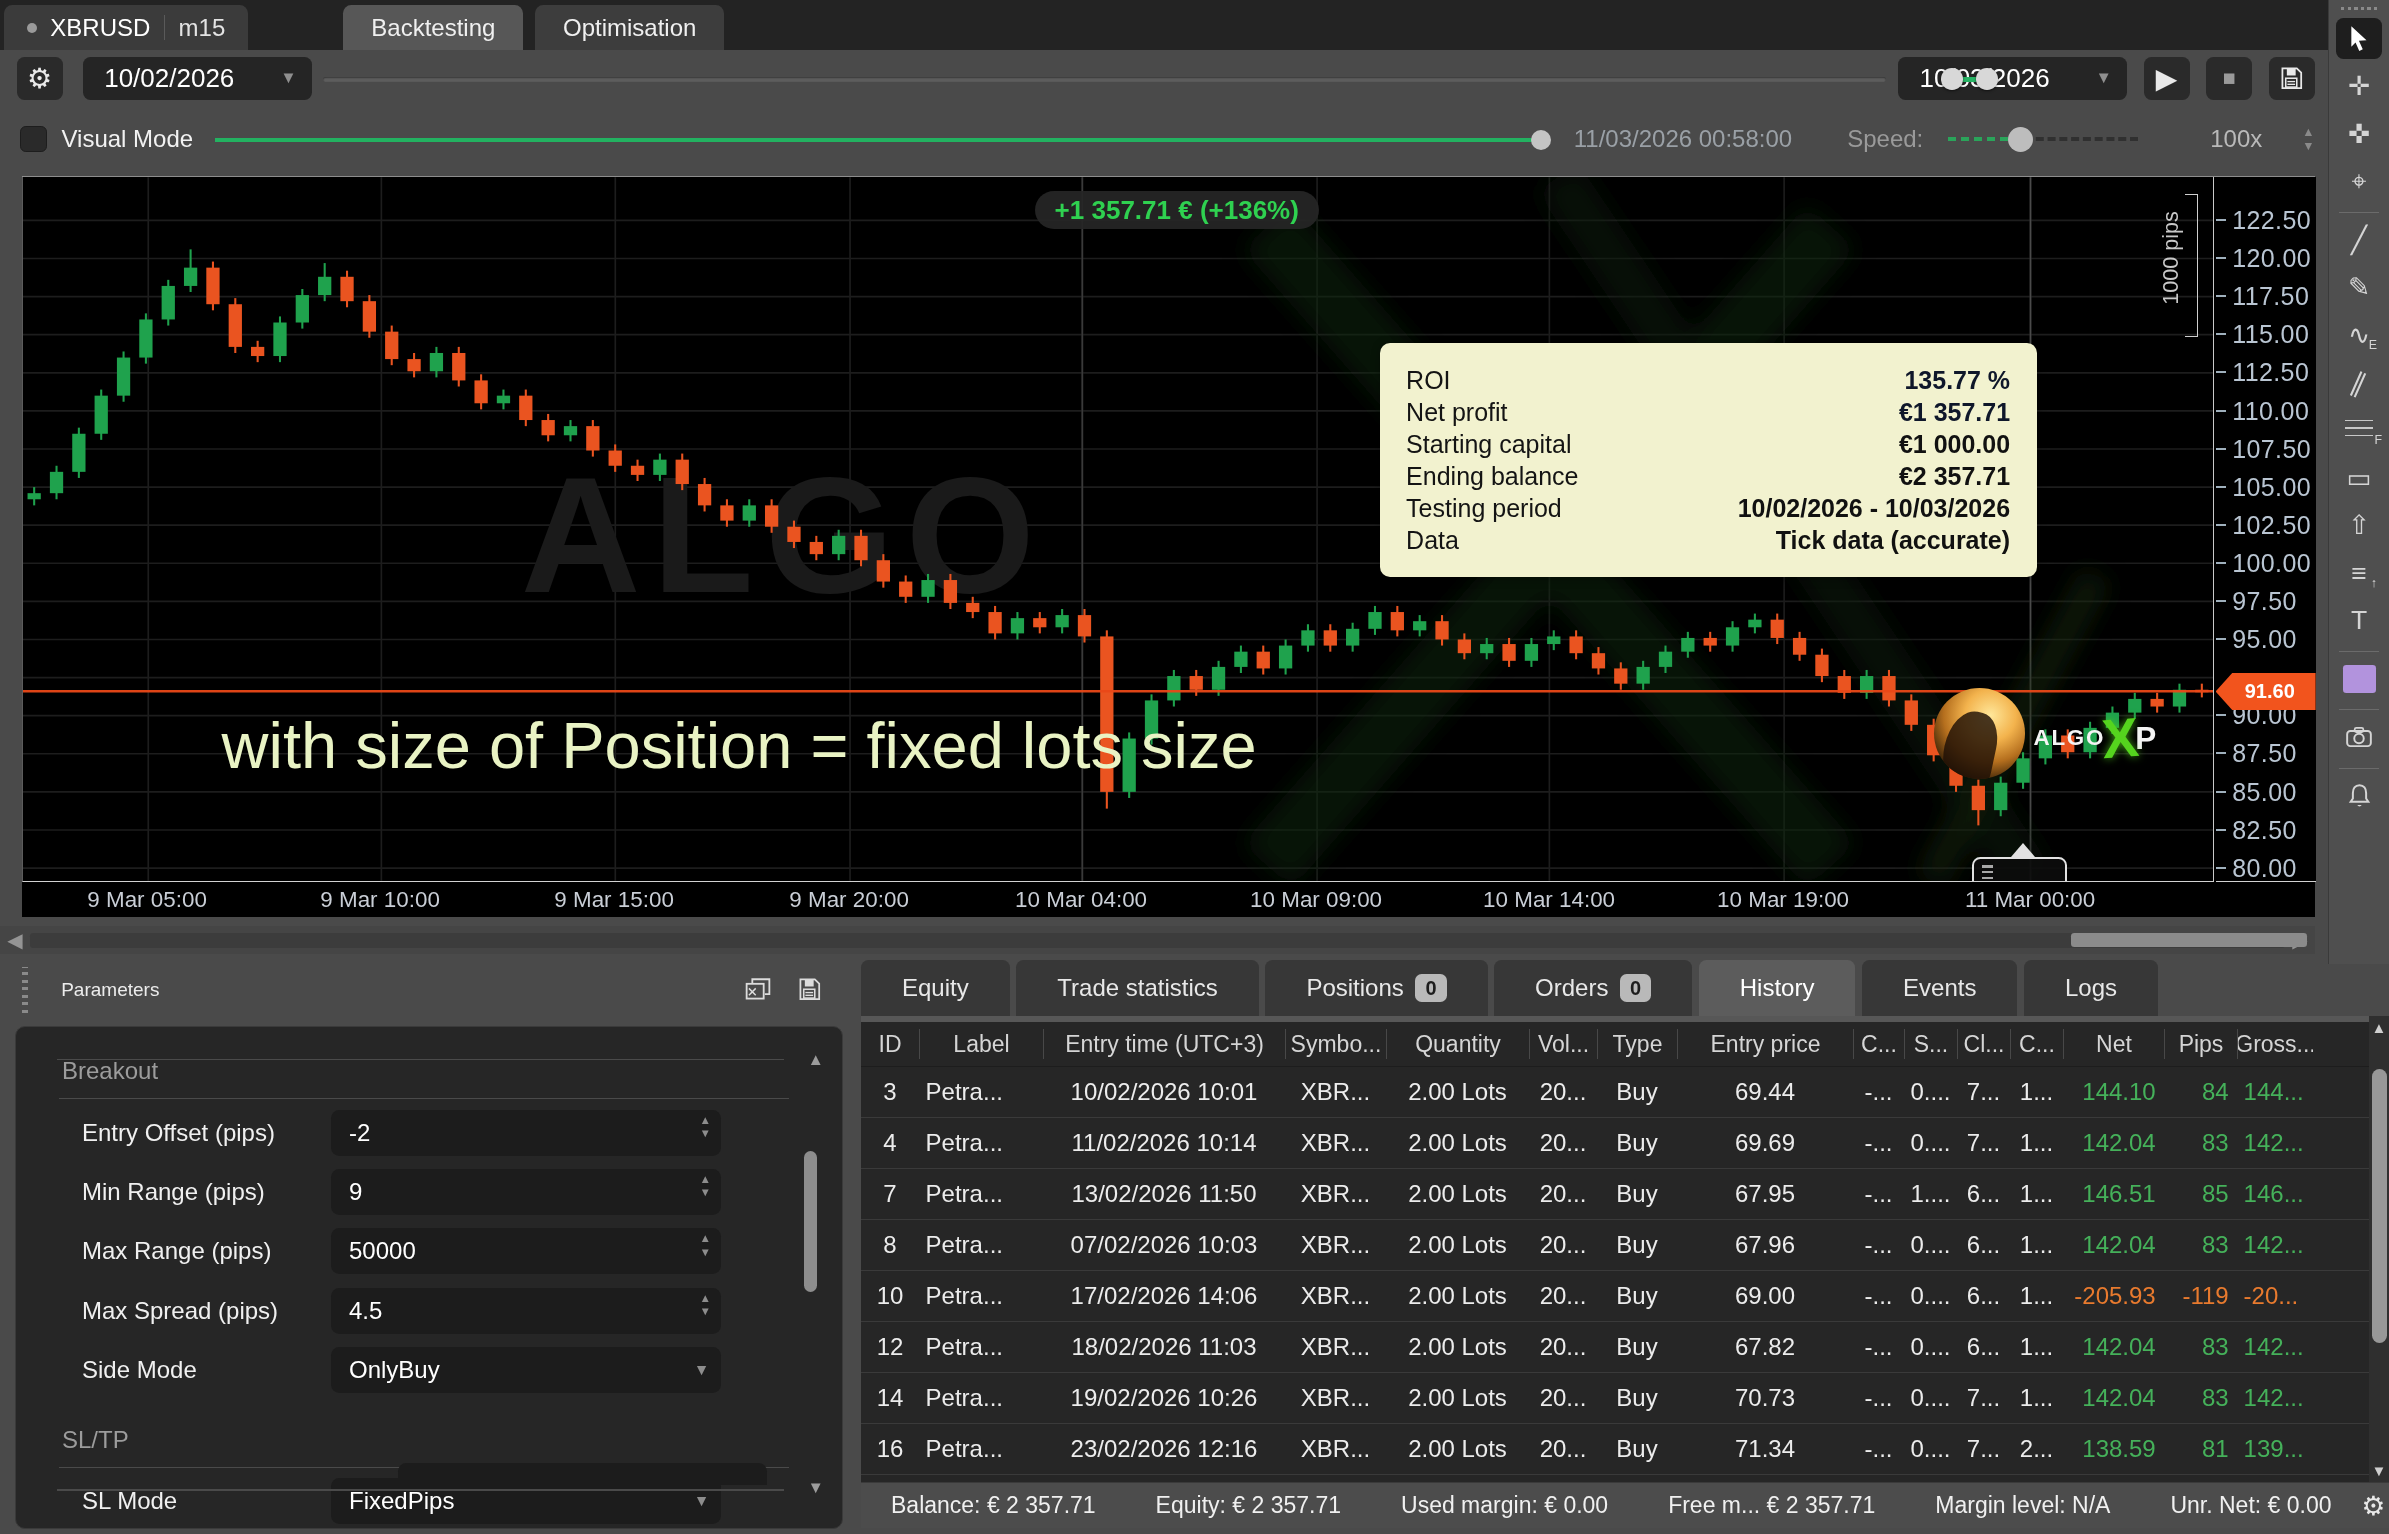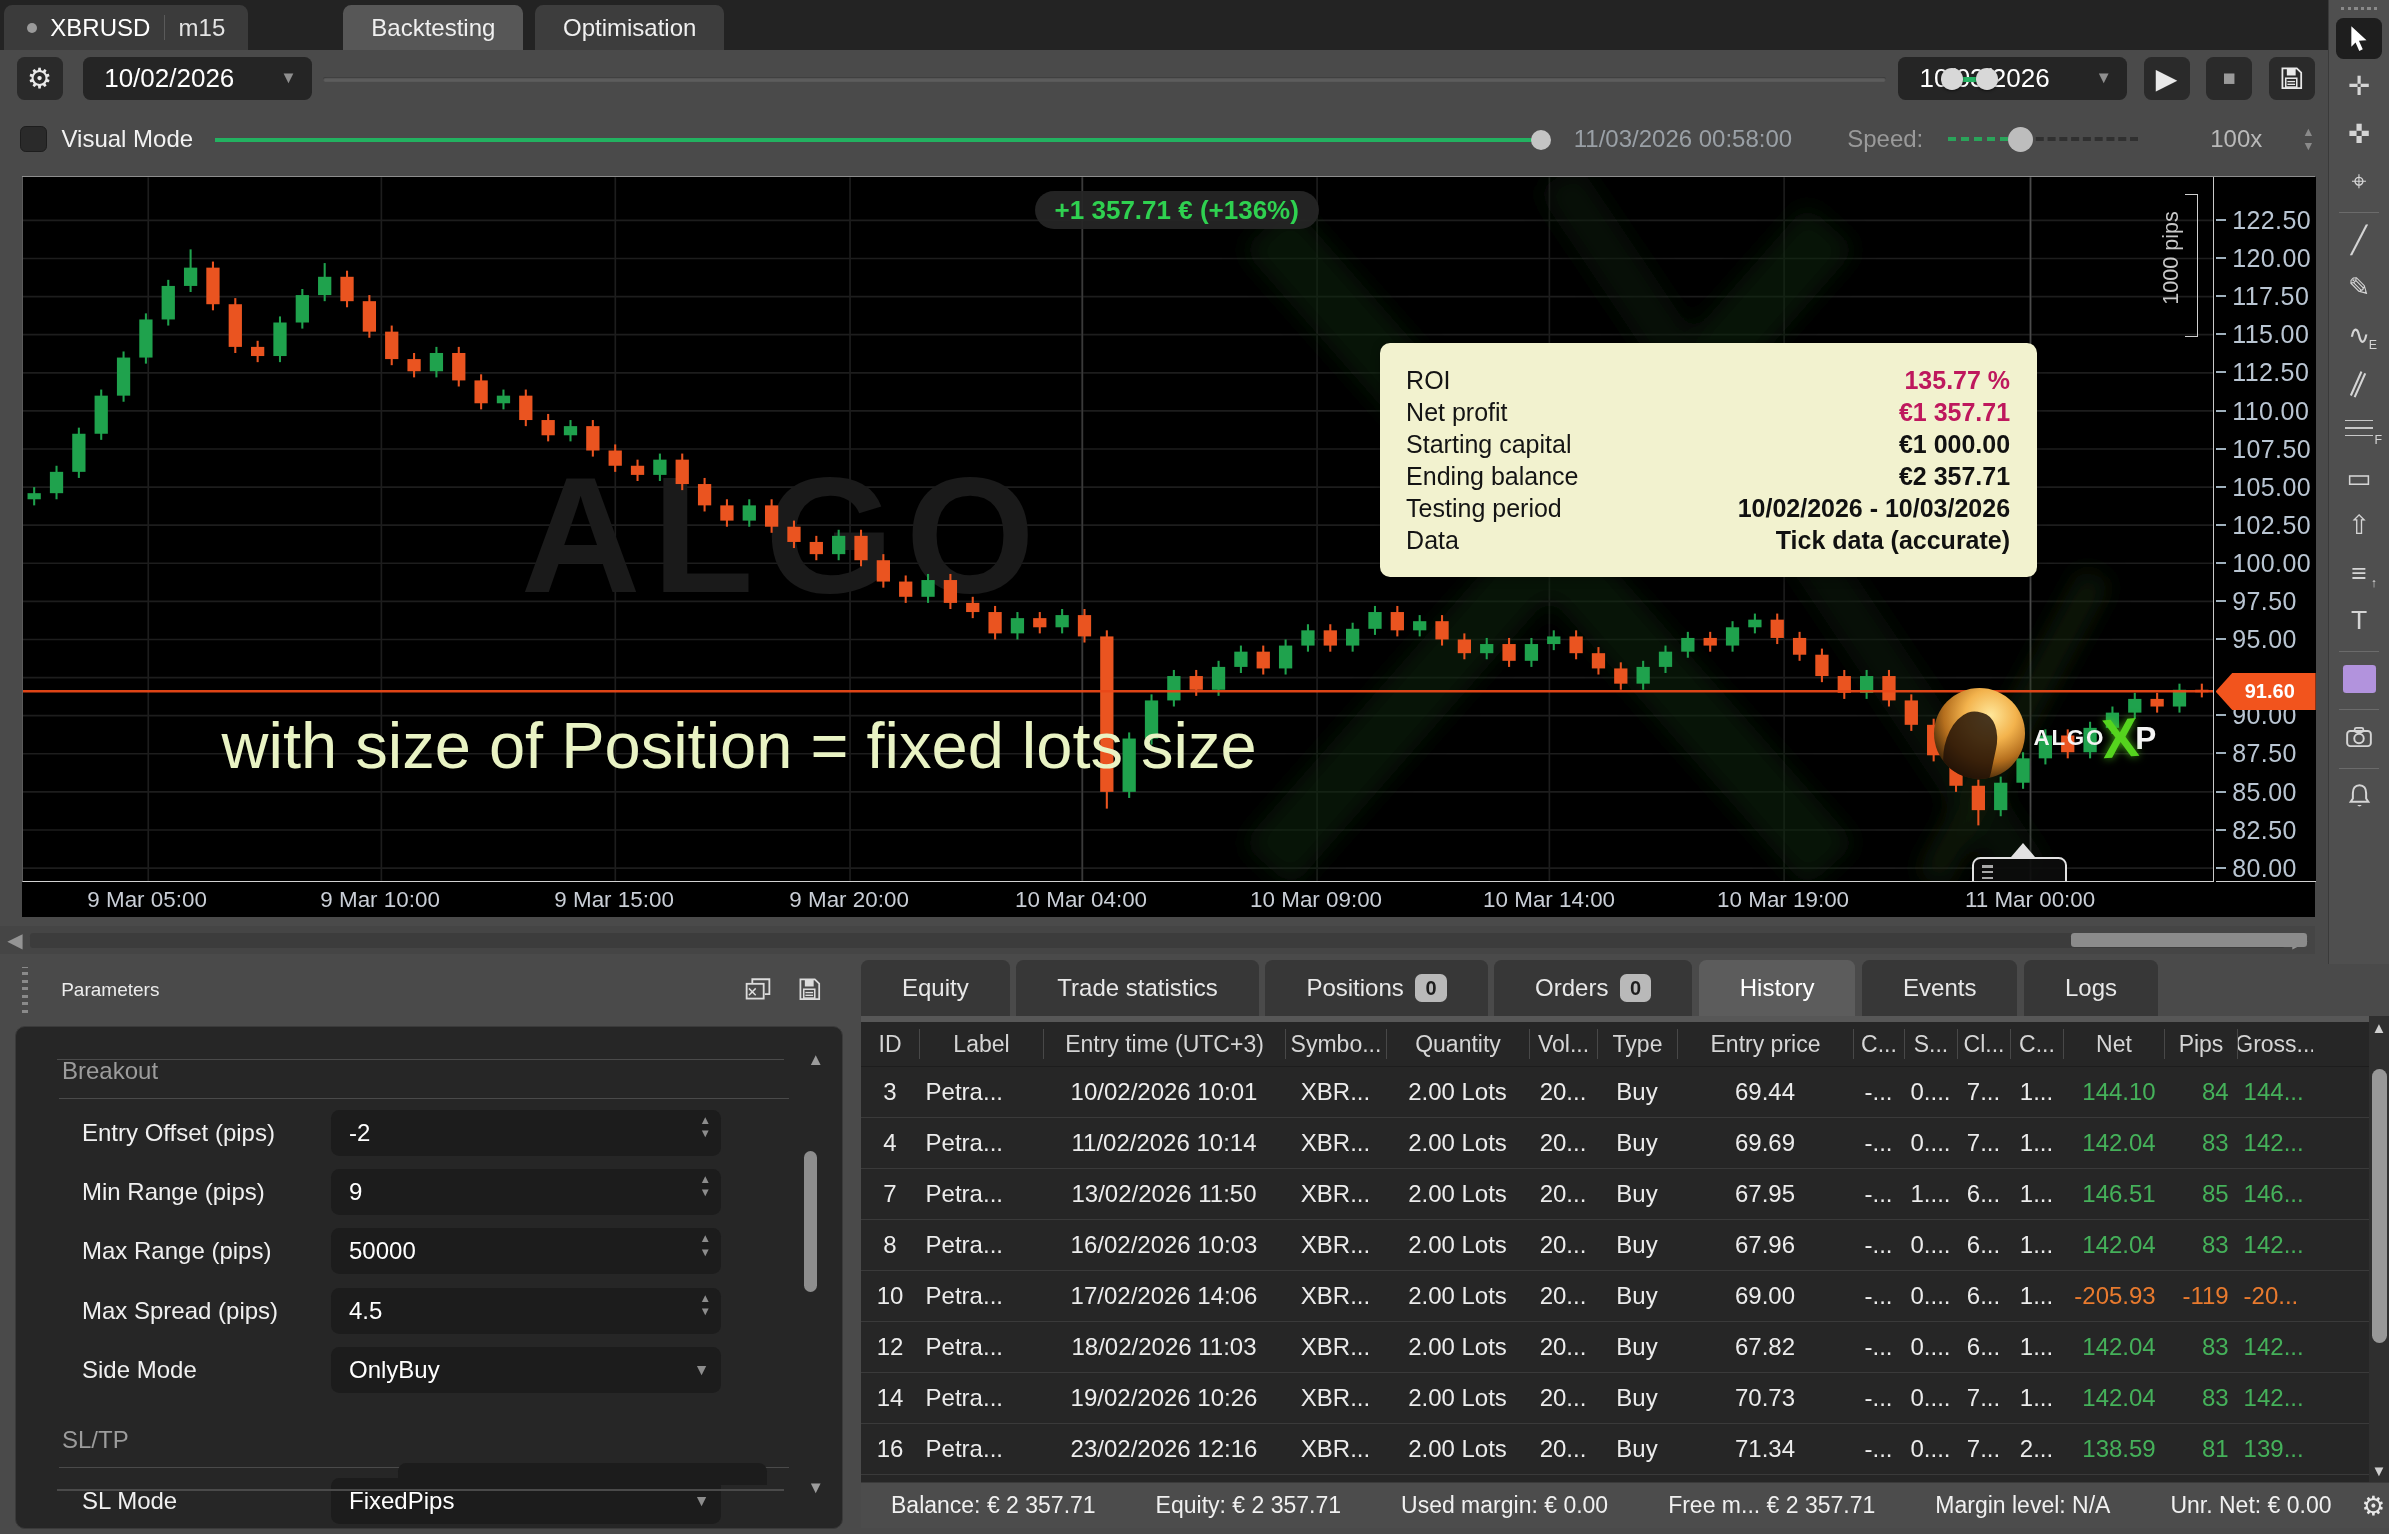--- a/index.html
+++ b/index.html
@@ -57,21 +57,21 @@
   .ytick .dash { width:10px; height:1.7px; background:#9fb0bd; margin-right:6.6px; }
   .ytick .lab { color:#b9c5d2; font-size:25px; letter-spacing:0.4px; }
   .xstrip { position:absolute; left:0; top:707px; width:2293px; height:33px; background:#000; }
   .xtick { position:absolute; top:3.3px; width:183px; margin-left:-91px; text-align:center; color:#c9ced6; font-size:22.4px; }
 
   .annotation { position:absolute; left:1012px; top:14px; height:38px; padding:0 20px; background:rgba(38,38,38,.92); border-radius:19px; display:flex; align-items:center; color:#2fd150; font-size:26px; font-weight:bold; z-index:6; }
   .summary { position:absolute; left:1357px; top:166px; width:657px; height:234px; background:#f2f2cf; border-radius:10px; padding:21.6px 26.5px 18px 26.5px; z-index:7; box-shadow:0 1.7px 8.3px rgba(0,0,0,.35); }
   .summary .row { display:flex; justify-content:space-between; height:32px; align-items:center; }
   .summary .l { color:#141414; font-size:25px; }
   .summary .v { color:#111; font-size:25px; font-weight:bold; }
-  .summary .row.green .v { color:#be185d; }
+  .summary .row.green .v { color:#0f172a; }
   .overlay-text { position:absolute; left:199px; top:531px; width:1460px; color:#e9f3c4; font-size:65px; letter-spacing:0; white-space:nowrap; z-index:5; }
   .avatar { position:absolute; left:1911px; top:511px; width:91px; height:91px; border-radius:50%; z-index:6;
             background:radial-gradient(circle at 62% 30%, #ffe79a 0%, #f3b34d 30%, #b56f1e 55%, #3d2408 78%, #1a0f04 100%); overflow:hidden; }
   .avatar::after { content:""; position:absolute; left:10px; top:23px; width:51px; height:80px; border-radius:50% 40% 30% 50%; background:rgba(30,16,6,.82); transform:rotate(12deg); }
   .algoxp { position:absolute; left:2011px; top:523px; height:76px; display:flex; align-items:center; z-index:6; }
   .algoxp .a { color:#f4f4f4; font-size:22.4px; font-weight:bold; letter-spacing:1.7px; }
   .algoxp .x { color:#55d41e; font-size:55px; font-weight:bold; margin:0 -3.3px; text-shadow:0 0 8.3px rgba(85,212,30,.8); transform:rotate(-4deg); }
   .algoxp .p { color:#f4f4f4; font-size:31.5px; font-weight:bold; }
   .pmarker { position:absolute; left:0; top:496px; width:100px; height:37px; background:#f2541d; clip-path:polygon(0 50%, 16.6px 0%, 100% 0%, 100% 100%, 16.6px 100%); display:flex; align-items:center; justify-content:center; z-index:4; }
   .pmarker span { color:#fff; font-size:20px; font-weight:bold; padding-left:8.3px; }
@@ -852,21 +852,21 @@
             <div class="td" style="width: 53px;">1....</div>
             <div class="td" style="width: 53px;">6...</div>
             <div class="td" style="width: 53px;">1...</div>
             <div class="td right pos" style="width: 101px;">146.51</div>
             <div class="td right pos" style="width: 73px;">85</div>
             <div class="td left pos" style="width: 76px;">146...</div>
           </div>
           <div class="trow">
             <div class="td" style="width: 58px;">8</div>
             <div class="td left" style="width: 124px;">Petra...</div>
-            <div class="td" style="width: 242px;">16/02/2026 10:03</div>
+            <div class="td" style="width: 242px;">07/02/2026 10:03</div>
             <div class="td" style="width: 101px;">XBR...</div>
             <div class="td" style="width: 143px;">2.00 Lots</div>
             <div class="td" style="width: 68px;">20...</div>
             <div class="td" style="width: 80px;">Buy</div>
             <div class="td" style="width: 176px;">67.96</div>
             <div class="td" style="width: 51px;">-...</div>
             <div class="td" style="width: 53px;">0....</div>
             <div class="td" style="width: 53px;">6...</div>
             <div class="td" style="width: 53px;">1...</div>
             <div class="td right pos" style="width: 101px;">142.04</div>

